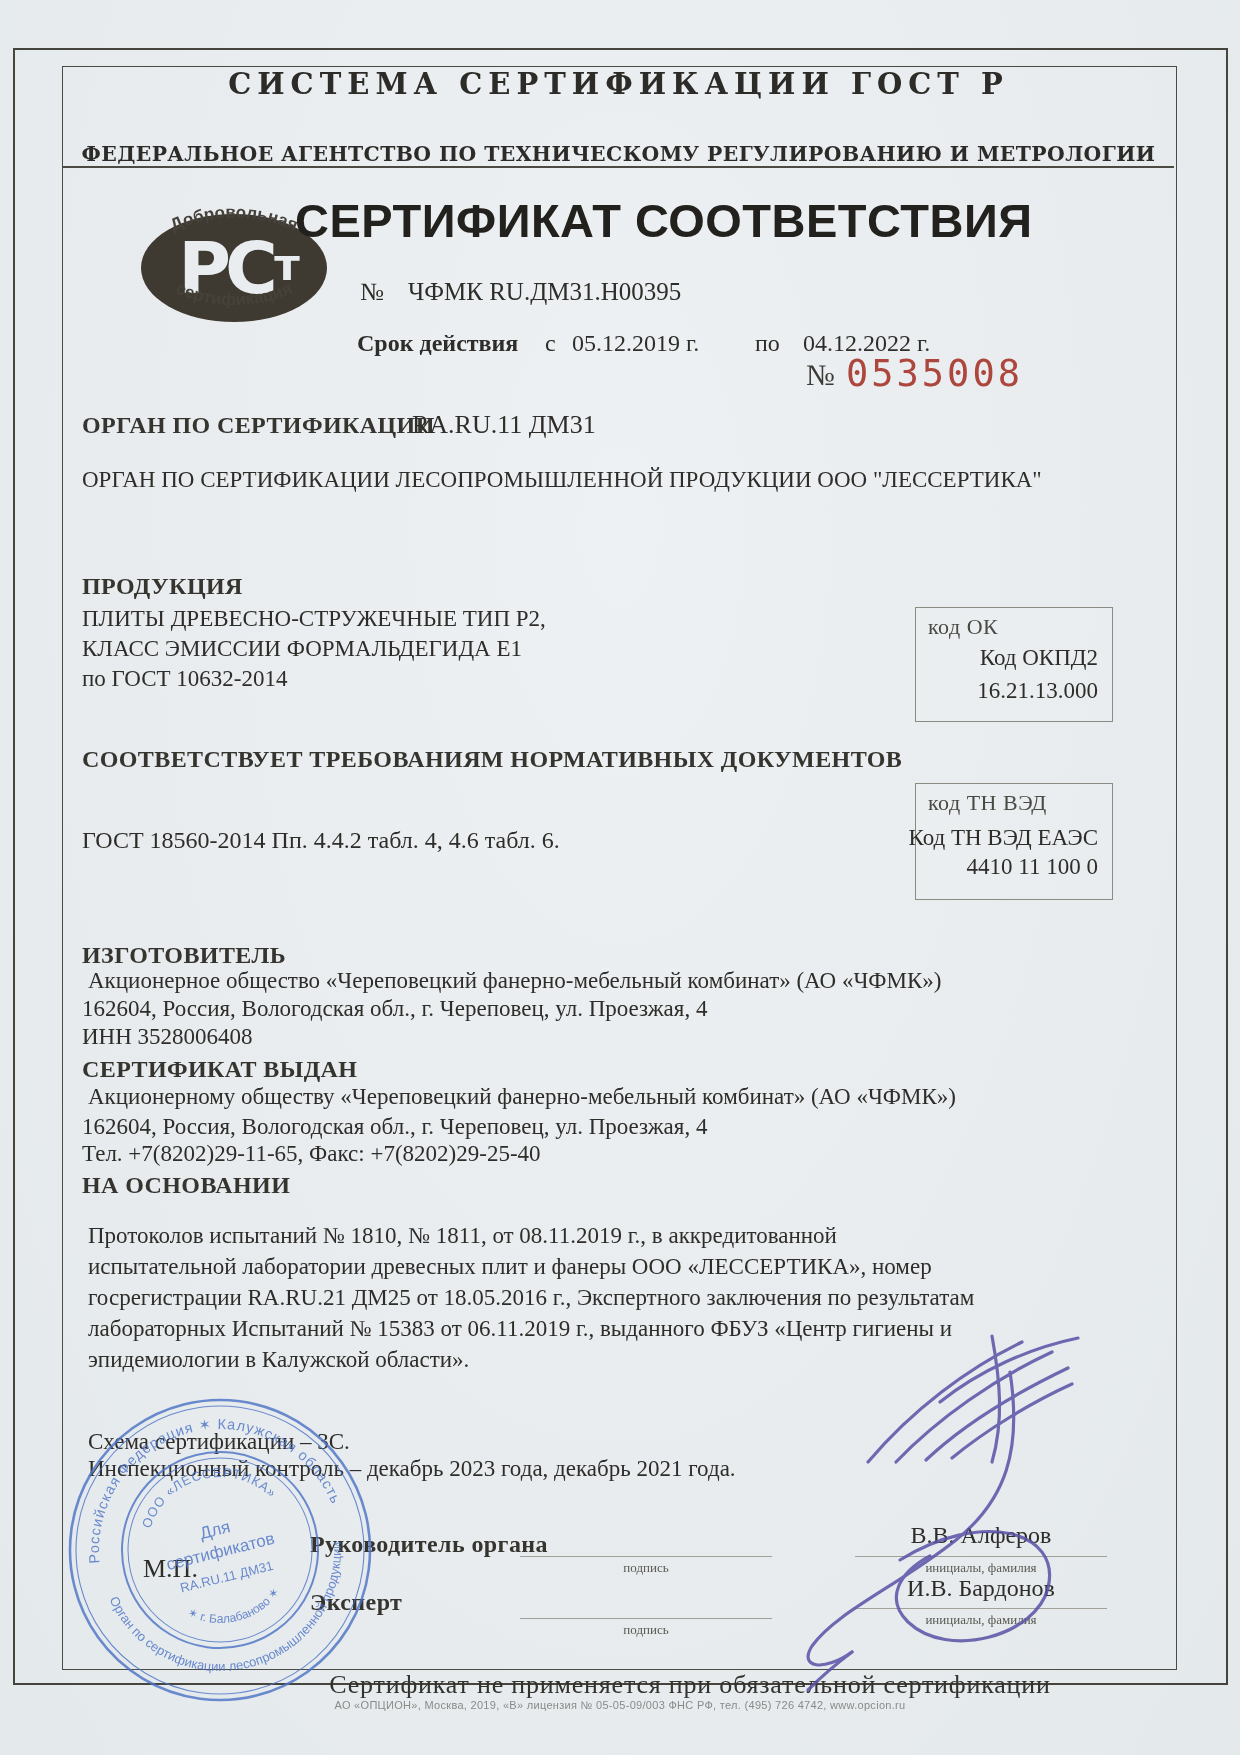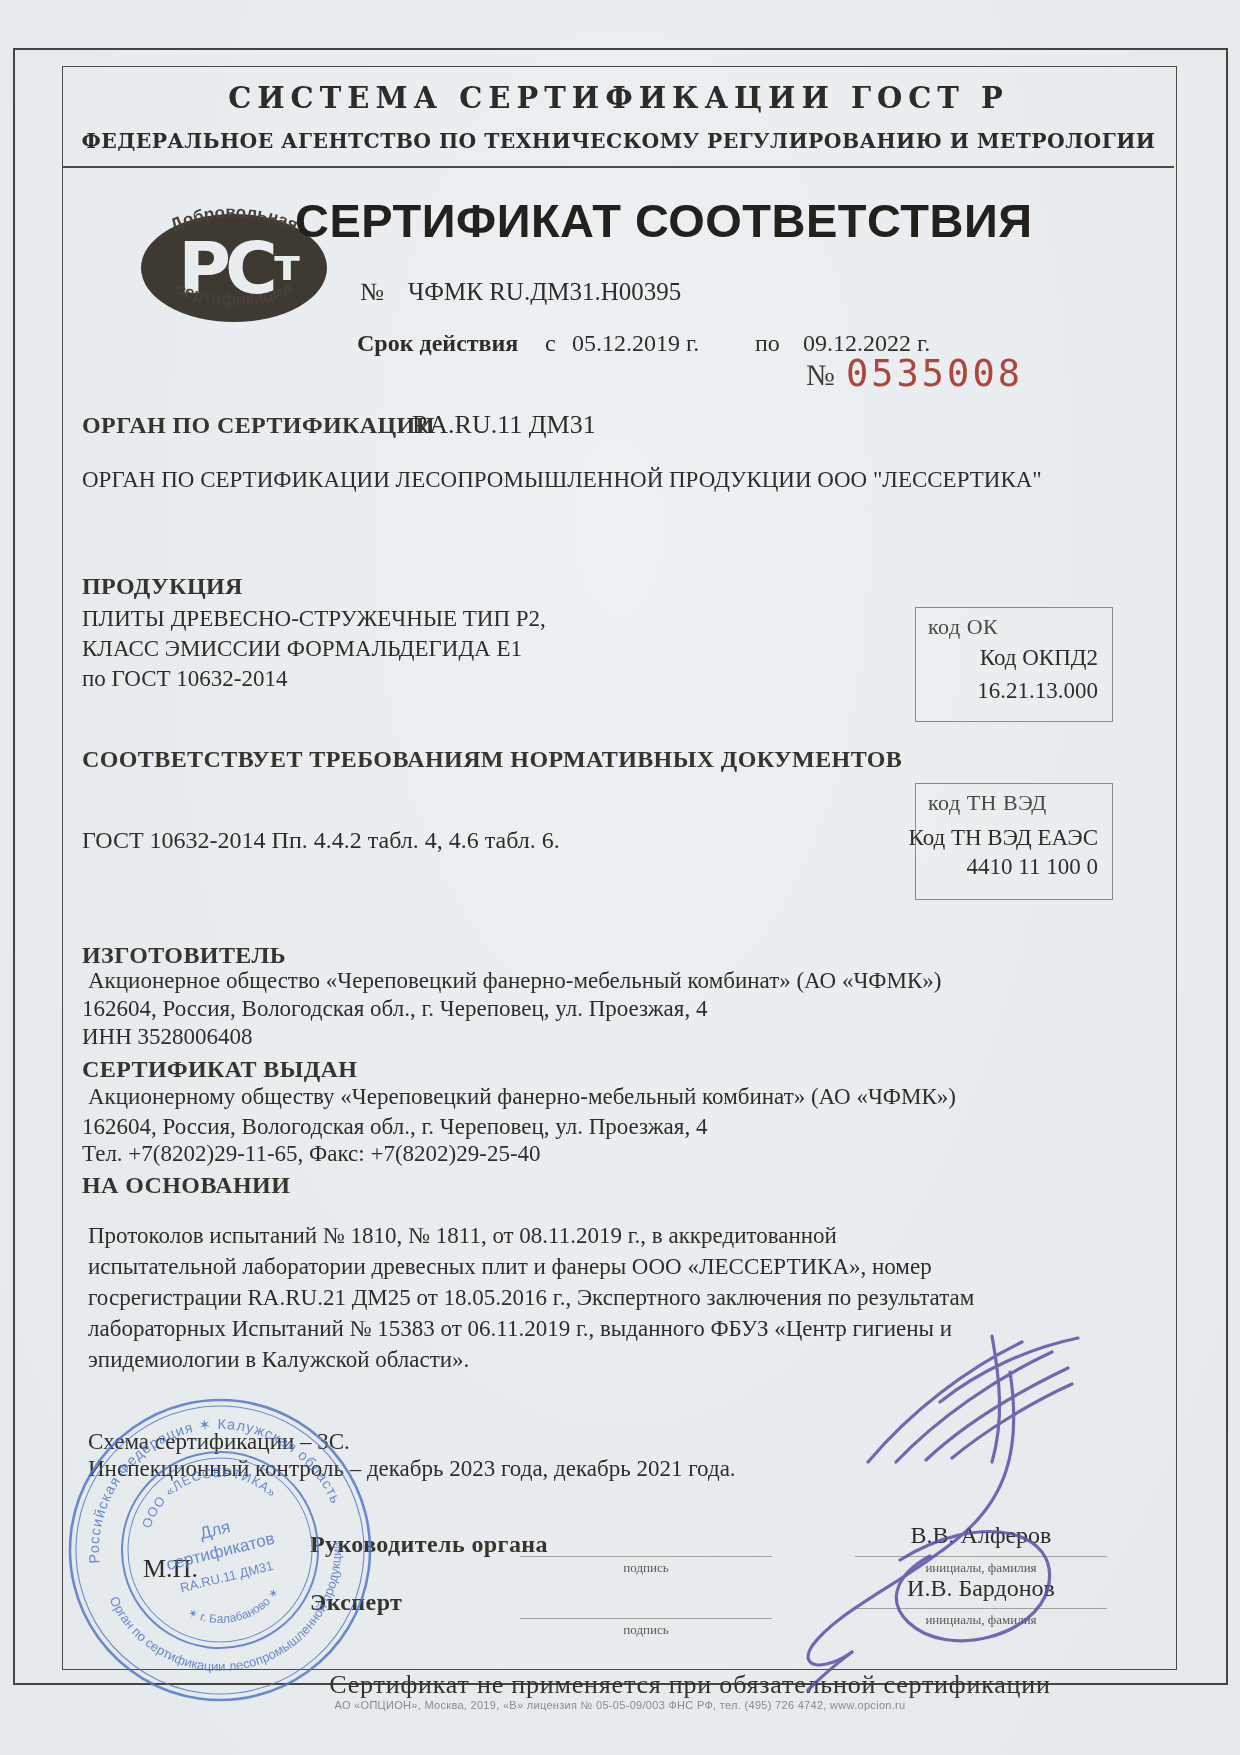--- a/index.html
+++ b/index.html
@@ -3,21 +3,21 @@
 <meta charset="utf-8">
 <style>
   html,body{margin:0;padding:0;background:#cfd4d8;}
   .page{position:relative;width:1240px;height:1755px;margin:0 auto;overflow:hidden;
         background:radial-gradient(ellipse at 50% 30%, #eef1f3 0%, #e8ecef 55%, #e4e9ec 100%);
         font-family:"Liberation Serif",serif;color:#2e2d29;}
   .abs{position:absolute;}
   .frame-outer{position:absolute;left:13px;top:48px;right:12px;bottom:70px;border:2.5px solid #45443d;}
   .frame-inner{position:absolute;left:62px;top:66px;width:1113px;height:1602px;border:1.5px solid #4c4b43;}
   .header-box{position:absolute;left:63px;top:67px;width:1111px;height:99px;border-bottom:2px solid #4c4b43;
-              display:flex;flex-direction:column;align-items:center;justify-content:center;gap:13px;}
+              display:flex;flex-direction:column;align-items:center;justify-content:space-between;gap:13px;}
   .h1{font-family:"DejaVu Serif",serif;font-weight:700;font-size:29px;letter-spacing:6px;color:#2c2b28;white-space:nowrap;}
   .h2{font-family:"DejaVu Serif",serif;font-weight:700;font-size:21px;letter-spacing:.4px;color:#2c2b28;transform:scaleX(.97);white-space:nowrap;}
   .title{font-family:"Liberation Sans",sans-serif;font-weight:700;font-size:47px;letter-spacing:.5px;color:#22211e;white-space:nowrap;}
   .ser{font-size:23px;white-space:nowrap;}
   .ser24{font-size:24px;white-space:nowrap;}
   .ser25{font-size:25px;white-space:nowrap;}
   .lbl{font-weight:700;font-size:24px;letter-spacing:.4px;color:#35342e;white-space:nowrap;}
   .redno{font-family:"DejaVu Sans Mono",monospace;font-size:37px;letter-spacing:3px;color:#ad463c;white-space:nowrap;}
   .nosym{font-size:30px;color:#3c3b36;}
   .codebox{position:absolute;border:1px solid #8b8b84;background:rgba(255,255,255,.06);}
@@ -61,42 +61,42 @@
 
   <div class="abs title" style="left:295px;top:193px">СЕРТИФИКАТ СООТВЕТСТВИЯ</div>
 
   <div class="abs ser25" style="left:360px;top:278px">№</div>
   <div class="abs ser25" style="left:408px;top:278px">ЧФМК RU.ДМ31.H00395</div>
 
   <div class="abs ser24" style="left:357px;top:330px;font-weight:700">Срок действия</div>
   <div class="abs ser24" style="left:545px;top:330px">с</div>
   <div class="abs ser24" style="left:572px;top:330px">05.12.2019 г.</div>
   <div class="abs ser24" style="left:755px;top:330px">по</div>
-  <div class="abs ser24" style="left:803px;top:330px">09.12.2022 г.</div>
+  <div class="abs ser24" style="left:803px;top:330px">04.12.2022 г.</div>
 
   <div class="abs nosym" style="left:806px;top:358px">№</div>
   <div class="abs redno" style="left:846px;top:352px">0535008</div>
 
   <div class="abs lbl" style="left:82px;top:412px">ОРГАН ПО СЕРТИФИКАЦИИ</div>
   <div class="abs" style="left:412px;top:410px;font-size:26px;white-space:nowrap">RA.RU.11 ДМ31</div>
   <div class="abs ser" style="left:82px;top:467px">ОРГАН ПО СЕРТИФИКАЦИИ ЛЕСОПРОМЫШЛЕННОЙ ПРОДУКЦИИ  ООО "ЛЕССЕРТИКА"</div>
 
   <div class="abs lbl" style="left:82px;top:573px">ПРОДУКЦИЯ</div>
   <div class="abs ser" style="left:82px;top:606px">ПЛИТЫ ДРЕВЕСНО-СТРУЖЕЧНЫЕ  ТИП Р2,</div>
   <div class="abs ser" style="left:82px;top:636px">КЛАСС ЭМИССИИ ФОРМАЛЬДЕГИДА Е1</div>
   <div class="abs ser" style="left:82px;top:666px">по ГОСТ 10632-2014</div>
 
   <div class="codebox" style="left:915px;top:607px;width:196px;height:113px">
     <div class="cap">код ОК</div>
     <div class="v" style="top:37px">Код ОКПД2</div>
     <div class="v" style="top:70px">16.21.13.000</div>
   </div>
 
   <div class="abs lbl" style="left:82px;top:746px">СООТВЕТСТВУЕТ ТРЕБОВАНИЯМ НОРМАТИВНЫХ ДОКУМЕНТОВ</div>
-  <div class="abs ser24" style="left:82px;top:827px">ГОСТ 10632-2014 Пп. 4.4.2 табл. 4, 4.6 табл. 6.</div>
+  <div class="abs ser24" style="left:82px;top:827px">ГОСТ 18560-2014 Пп. 4.4.2 табл. 4, 4.6 табл. 6.</div>
 
   <div class="codebox" style="left:915px;top:783px;width:196px;height:115px">
     <div class="cap">код ТН ВЭД</div>
     <div class="v" style="top:41px">Код ТН ВЭД ЕАЭС</div>
     <div class="v" style="top:70px">4410 11 100 0</div>
   </div>
 
   <div class="abs lbl" style="left:82px;top:942px">ИЗГОТОВИТЕЛЬ</div>
   <div class="abs ser" style="left:88px;top:968px">Акционерное общество «Череповецкий фанерно-мебельный комбинат» (АО «ЧФМК»)</div>
   <div class="abs ser" style="left:82px;top:996px">162604, Россия, Вологодская обл., г. Череповец, ул. Проезжая, 4</div>

